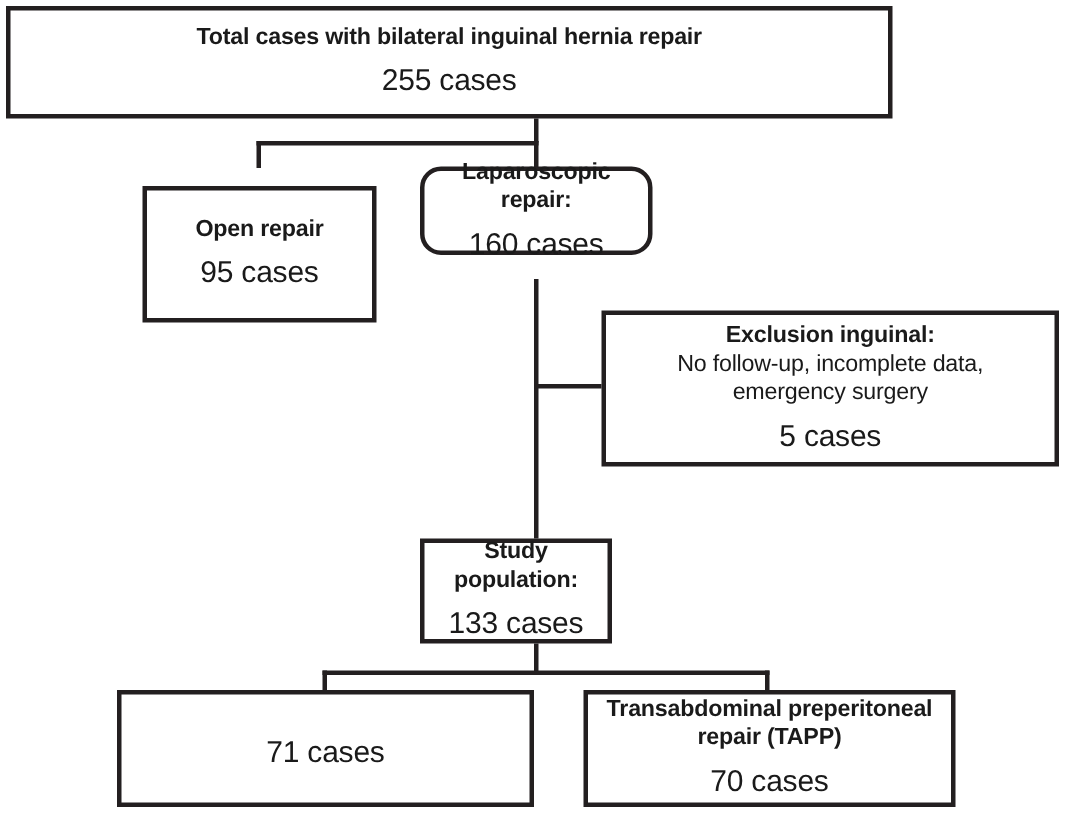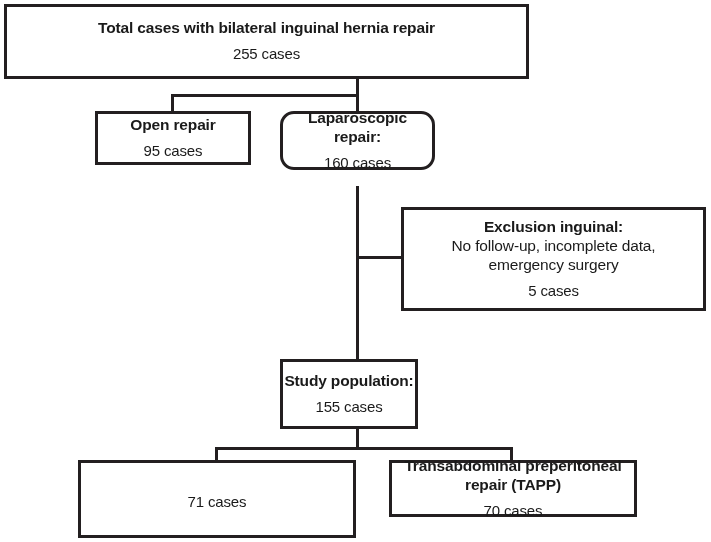--- a/index.html
+++ b/index.html
@@ -35,21 +35,21 @@
     letter-spacing: -0.15px;
   }
   .node .sub {
     font-weight: normal;
     font-size: 15.5px;
     line-height: 1.22;
     letter-spacing: -0.15px;
   }
   .node .count {
     font-weight: normal;
-    font-size: 15px;
+    font-size: 20px;
     line-height: 1.22;
     letter-spacing: -0.15px;
     margin-top: 7px;
   }
   .connector {
     position: absolute;
     background: #231f20;
     z-index: 1;
   }
   .v { width: 3px; }
@@ -67,48 +67,48 @@
 
   <div class="connector v" style="left:356px; top:186px; height:175px;"></div>
 
   <div class="connector h" style="left:356px; top:256px; width:47px;"></div>
 
   <div class="connector v" style="left:356px; top:428px; height:21px;"></div>
   <div class="connector h" style="left:215px; top:447px; width:298px;"></div>
   <div class="connector v" style="left:215px; top:447px; height:14px;"></div>
   <div class="connector v" style="left:510px; top:447px; height:14px;"></div>
 
-  <div class="node" style="left:4px; top:4px; width:525px; height:75px;">
+  <div class="node" style="left:4px; top:4px; width:591px; height:75px;">
     <div class="title">Total cases with bilateral inguinal hernia repair</div>
     <div class="count">255 cases</div>
   </div>
 
-  <div class="node" style="left:95px; top:111px; width:156px; height:54px;">
+  <div class="node" style="left:95px; top:124px; width:156px; height:91px;">
     <div class="title">Open repair</div>
     <div class="count">95 cases</div>
   </div>
 
   <div class="node" style="left:280px; top:111px; width:155px; height:59px;border-radius:14px;">
     <div class="title" style="max-width:110px;">Laparoscopic repair:</div>
     <div class="count">160 cases</div>
   </div>
 
   <div class="node" style="left:401px; top:207px; width:305px; height:104px;">
     <div class="title">Exclusion inguinal:</div>
     <div class="sub" style="max-width:252px;">No follow-up, incomplete data, emergency surgery</div>
     <div class="count">5 cases</div>
   </div>
 
-  <div class="node" style="left:280px; top:359px; width:138px; height:70px;">
+  <div class="node" style="left:280px; top:359px; width:128px; height:70px;">
     <div class="title">Study population:</div>
-    <div class="count">155 cases</div>
+    <div class="count">133 cases</div>
   </div>
 
   <div class="node" style="left:78px; top:460px; width:278px; height:78px;">
     <div class="count">71 cases</div>
   </div>
 
-  <div class="node" style="left:389px; top:460px; width:248px; height:57px;">
+  <div class="node" style="left:389px; top:460px; width:248px; height:78px;">
     <div class="title" style="max-width:225px;">Transabdominal preperitoneal repair (TAPP)</div>
     <div class="count">70 cases</div>
   </div>
 
 </div>
 
 </body></html>

